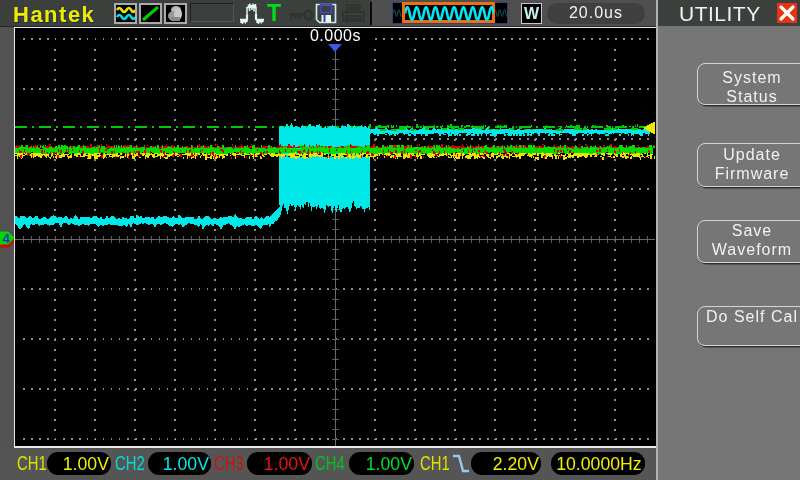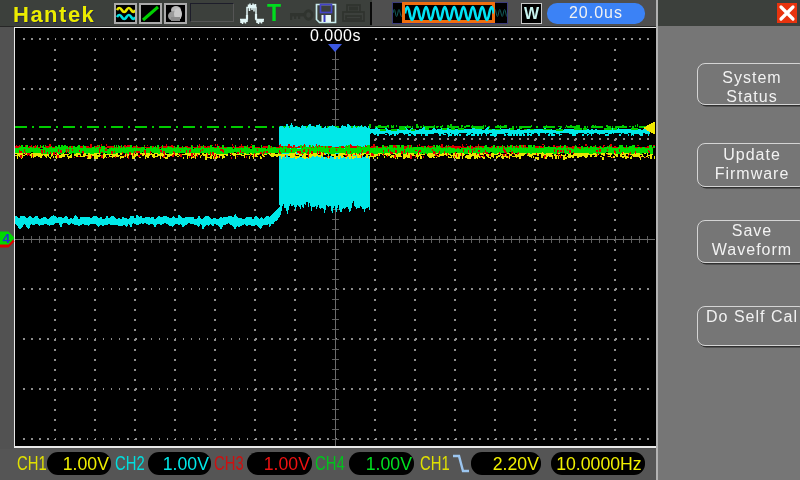--- a/index.html
+++ b/index.html
@@ -21,21 +21,21 @@
   #sep1 { left:370px; top:2px; width:2px; height:23px; background:#0a0a0a; }
 
   
   #wfbox { left:392px; top:2px; width:116px; height:22px; background:#000;
            border:1px solid #3b3b7a; }
   #wfwin { left:402px; top:2px; width:93px; height:21px; background:#000;
            border:3px solid #ef6e10; }
   #wbox { left:521px; top:3px; width:21px; height:21px; background:#000;
           border:1px solid #c8c8c8; color:#c7f2ee; font-size:16px; font-weight:bold;
           text-align:center; line-height:19px; }
-  #tbpill { left:547px; top:3px; width:98px; height:21px; background:#3b82f6;
+  #tbpill { left:547px; top:3px; width:98px; height:21px; background:#404040;
             border-radius:10px; color:#f2f2f2; font-size:16px; text-align:center;
             line-height:20px; letter-spacing:1px; }
 
   
   #panel { left:656px; top:0; width:144px; height:480px; background:#767676;
            border-left:2px solid #b2b2b2; }
   #phead { left:658px; top:0; width:142px; height:26px; background:#3c403c; }
   #ptitle { left:679px; top:2px; color:#f2f2f2; font-size:21px; letter-spacing:0.5px; }
   #xbtn { left:777px; top:3px; width:20px; height:20px; background:#e8330e; }
   .pbtn { left:673px; width:110px; border:1px solid #d4d4d4; border-radius:8px;
@@ -199,20 +199,21 @@
   <div id="wfwin" class="abs">
     <svg width="89" height="17" viewBox="0 0 89 17">
       <path d="M0,8.5 q2.34,-13 4.68,0 q2.34,13 4.68,0 q2.34,-13 4.68,0 q2.34,13 4.68,0 q2.34,-13 4.68,0 q2.34,13 4.68,0 q2.34,-13 4.68,0 q2.34,13 4.68,0 q2.34,-13 4.68,0 q2.34,13 4.68,0 q2.34,-13 4.68,0 q2.34,13 4.68,0 q2.34,-13 4.68,0 q2.34,13 4.68,0 q2.34,-13 4.68,0 q2.34,13 4.68,0 q2.34,-13 4.68,0 q2.34,13 4.68,0 q2.34,-13 4.68,0" fill="none" stroke="#00e4f4" stroke-width="2.6"></path>
     </svg>
   </div>
   <div id="wbox" class="abs">W</div>
   <div id="tbpill" class="abs">20.0us</div>
 
   <div id="panel" class="abs"></div>
   <div id="phead" class="abs"></div>
+  <div id="ptitle" class="abs">UTILITY</div>
   <div id="xbtn" class="abs">
     <svg width="20" height="20" viewBox="0 0 20 20">
       <path d="M4,4 L16,16 M16,4 L4,16" stroke="#fff" stroke-width="3.2" stroke-linecap="round"></path>
     </svg>
   </div>
   <div id="b1" class="pbtn abs">System<br>Status</div>
   <div id="b2" class="pbtn abs">Update<br>Firmware</div>
   <div id="b3" class="pbtn abs">Save<br>Waveform</div>
   <div id="b4" class="pbtn abs">Do Self Cal</div>
 

